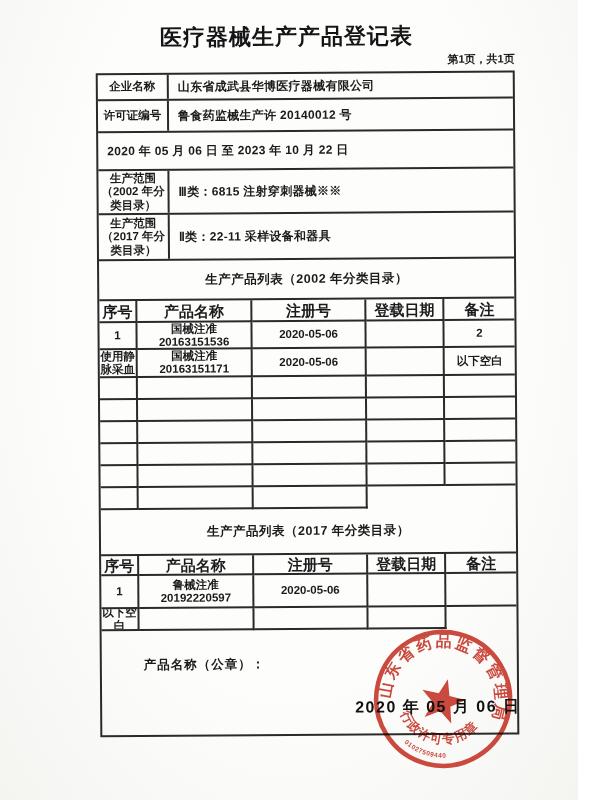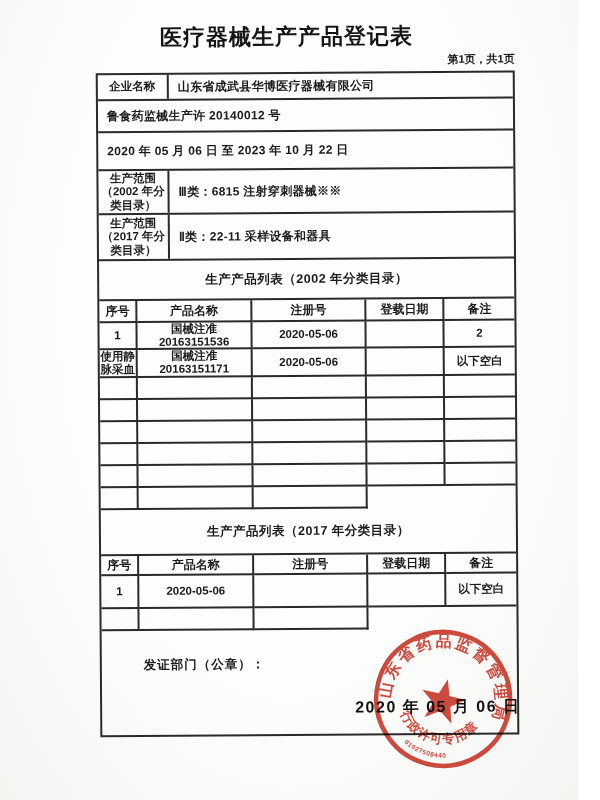--- a/index.html
+++ b/index.html
@@ -52,21 +52,21 @@
   .ptable { display:grid; grid-template-columns:38px 115px 114px 78px 1fr; }
   .ptable.t1 { grid-template-rows:22px 27px 28px 22px repeat(5, 22px); }
   .ptable.t2 { grid-template-rows:20px 33px 22px; }
   .cell {
     border-right:2px solid #2a2a2a; border-bottom:2px solid #2a2a2a;
     display:flex; align-items:center; justify-content:center;
     text-align:center; font-weight:bold; font-size:11.5px; line-height:13px;
     white-space:pre-line; overflow:hidden;
   }
   .cell:nth-child(5n) { border-right:none; }
-  .cell.hdr { font-size:12px; }
+  .cell.hdr { font-size:15px; }
 
   .bottom-block { position:relative; flex:1 1 auto; }
   .issuing { position:absolute; left:42px; top:26px; font-weight:bold; font-size:12.5px; letter-spacing:1px; }
 
   .issue-date {
     position:absolute; left:353px; top:698px; z-index:3;
     font-weight:bold; font-size:16px; letter-spacing:1.5px; color:#111;
   }
 
   .seal {
@@ -83,20 +83,21 @@
     <div class="doc-title">医疗器械生产产品登记表</div>
     <div class="page-indicator">第1页，共1页</div>
 
     <div class="form">
 
       <div class="info-row h26">
         <div class="info-label">企业名称</div>
         <div class="info-value">山东省成武县华博医疗器械有限公司</div>
       </div>
       <div class="info-row h32">
+        <div class="info-label">许可证编号</div>
         <div class="info-value">鲁食药监械生产许 20140012 号</div>
       </div>
       <div class="info-row h38">
         <div class="info-value">2020 年 05 月 06 日  至 2023 年 10 月 22 日</div>
       </div>
       <div class="info-row h44">
         <div class="info-label">生产范围
 （2002 年分
 类目录）</div>
         <div class="info-value">Ⅲ类：6815 注射穿刺器械※※</div>
@@ -169,32 +170,34 @@
       <div class="section-title st2">生产产品列表（2017 年分类目录）</div>
 
       <div class="ptable t2">
         <div class="cell hdr">序号</div>
         <div class="cell hdr">产品名称</div>
         <div class="cell hdr">注册号</div>
         <div class="cell hdr">登载日期</div>
         <div class="cell hdr">备注</div>
 
         <div class="cell">1</div>
+        <div class="cell">鲁械注准
+20192220597</div>
         <div class="cell">2020-05-06</div>
         <div class="cell"></div>
 
         <div class="cell"></div>
         <div class="cell">以下空白</div>
         <div class="cell"></div>
         <div class="cell"></div>
         <div class="cell"></div>
       </div>
 
       <div class="bottom-block">
-        <div class="issuing">发证部门（公章）：</div>
+        <div class="issuing">产品名称（公章）：</div>
       </div>
     </div>
 
     <div class="issue-date">2020 年 05 月 06 日</div>
 
     <svg class="seal" viewBox="0 0 150 150">
       <defs>
         <path id="arcTop" d="M 26.1 92.8 A 52 52 0 1 1 123.9 92.8" fill="none"></path>
         <path id="arcBottom" d="M 36.9 97 A 44 44 0 0 0 113.1 97" fill="none"></path>
         <path id="arcCode" d="M 46 125.2 A 58 58 0 0 0 104 125.2" fill="none"></path>

